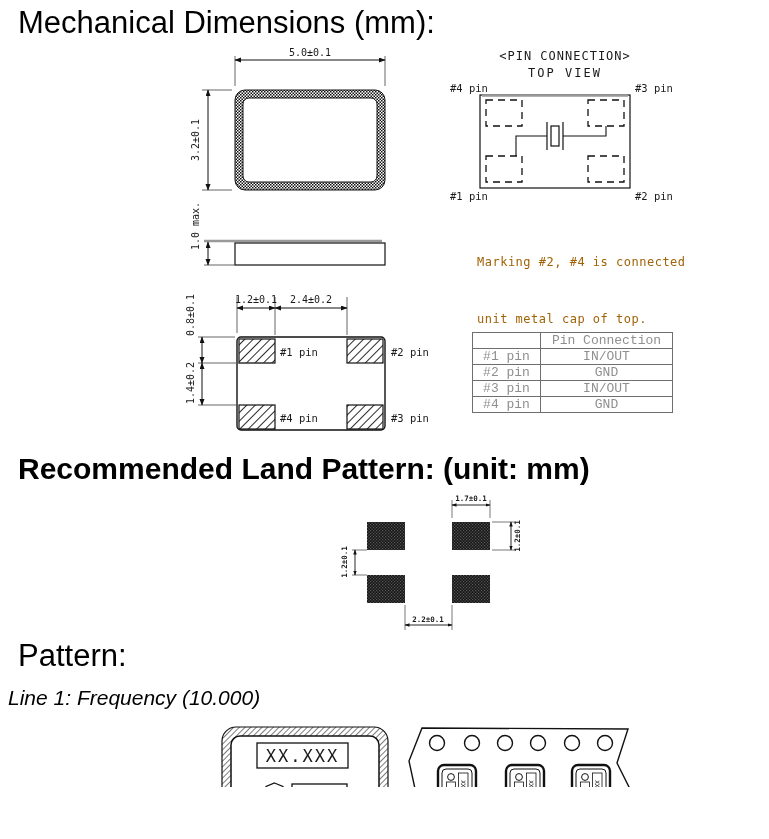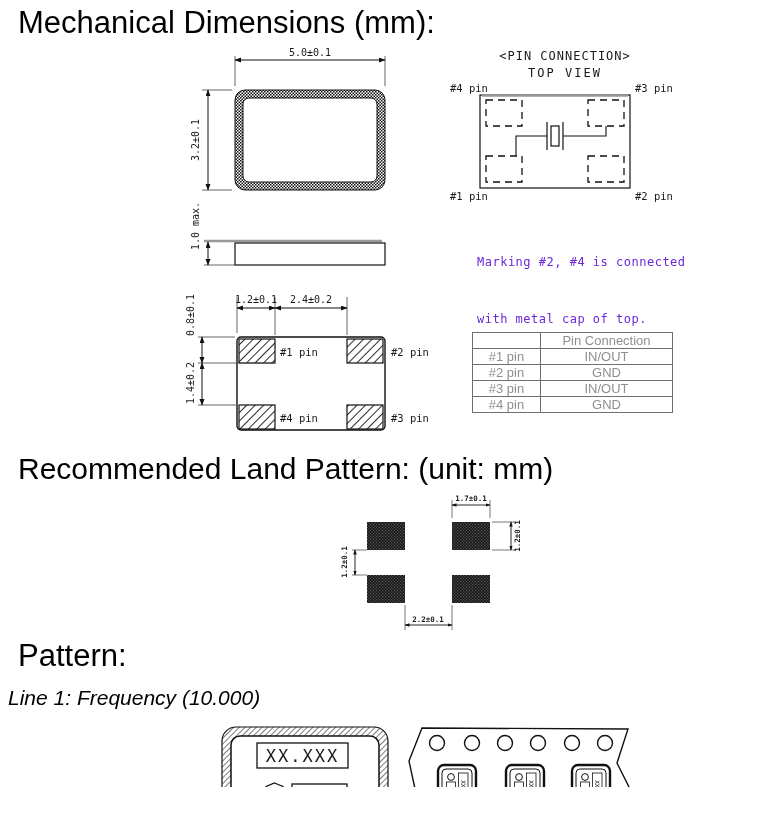--- a/index.html
+++ b/index.html
@@ -1,28 +1,28 @@
 <!DOCTYPE html>
 <html><head>
 <meta charset="utf-8">
 <style>
   html,body { margin:0; padding:0; background:#ffffff; }
   .page { position:relative; width:769px; height:787px; background:#fff;
           font-family:"Liberation Sans", sans-serif; overflow:hidden; color:#000; }
   .abs { position:absolute; }
   .h-big { font-size:31px; font-weight:400; white-space:nowrap; }
-  .h-mid { font-size:30px; font-weight:400; white-space:nowrap; }
+  .h-mid { font-size:30px; font-weight:700; white-space:nowrap; }
   .body-line { font-size:21px; font-weight:400; white-space:nowrap; }
   .cad-note { font-family:"DejaVu Sans Mono", monospace; font-size:12px;
-              line-height:19px; color:#6d28d9; letter-spacing:0.5px; white-space:pre; }
+              line-height:19px; color:#a16207; letter-spacing:0.5px; white-space:pre; }
   svg text { font-family:"DejaVu Sans Mono", monospace; fill:#1a1a1a; }
   table.pintable { border-collapse:collapse; table-layout:fixed; }
   table.pintable td { border:1px solid #6f6f6f; height:15px; padding:0;
                       font-size:13px; color:#8f8f8f; text-align:center;
-                      font-family:Liberation Sans, sans-serif; overflow:hidden;margin-left:16px; }
+                      font-family:Liberation Mono, monospace; overflow:hidden;margin-left:16px; }
 </style>
 </head>
 <body>
 
 <div class="page">
 
   <div class="abs h-big" style="left:18px; top:5px;">Mechanical Dimensions (mm):</div>
 
   <svg class="abs" style="left:168px; top:46px;" width="272" height="240" viewBox="0 0 272 240">
     <defs>
@@ -76,21 +76,21 @@
     </g>
 
     <text x="0" y="46" font-size="10.5">#4 pin</text>
     <text x="185" y="46" font-size="10.5">#3 pin</text>
     <text x="0" y="154" font-size="10.5">#1 pin</text>
     <text x="185" y="154" font-size="10.5">#2 pin</text>
   </svg>
 
   <div class="abs cad-note" style="left:477px; top:215px;">
     <div>Marking #2, #4 is connected</div>
-    <div>with metal cap of top.</div>
+    <div>unit metal cap of top.</div>
   </div>
 
   <svg class="abs" style="left:173px; top:283px;" width="275" height="162" viewBox="0 0 275 162">
     <defs>
       <pattern id="htC" width="6" height="6" patternUnits="userSpaceOnUse" patternTransform="rotate(45)">
         <rect width="6" height="6" fill="#fff"></rect>
         <line x1="0" y1="0" x2="0" y2="6" stroke="#111" stroke-width="1.8"></line>
       </pattern>
       <marker id="arC" markerWidth="7" markerHeight="6" refX="6" refY="2.5" orient="auto-start-reverse">
         <path d="M0,0 L6.5,2.5 L0,5 z" fill="#111"></path>

